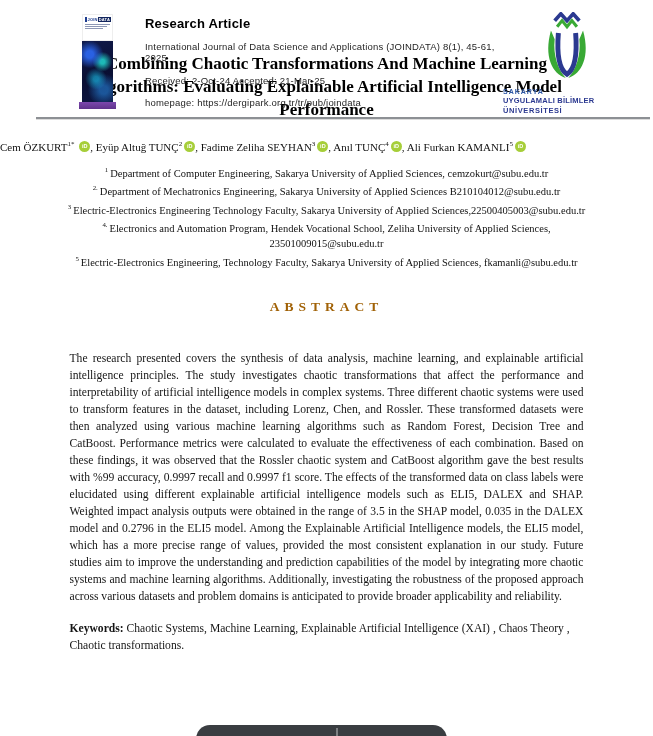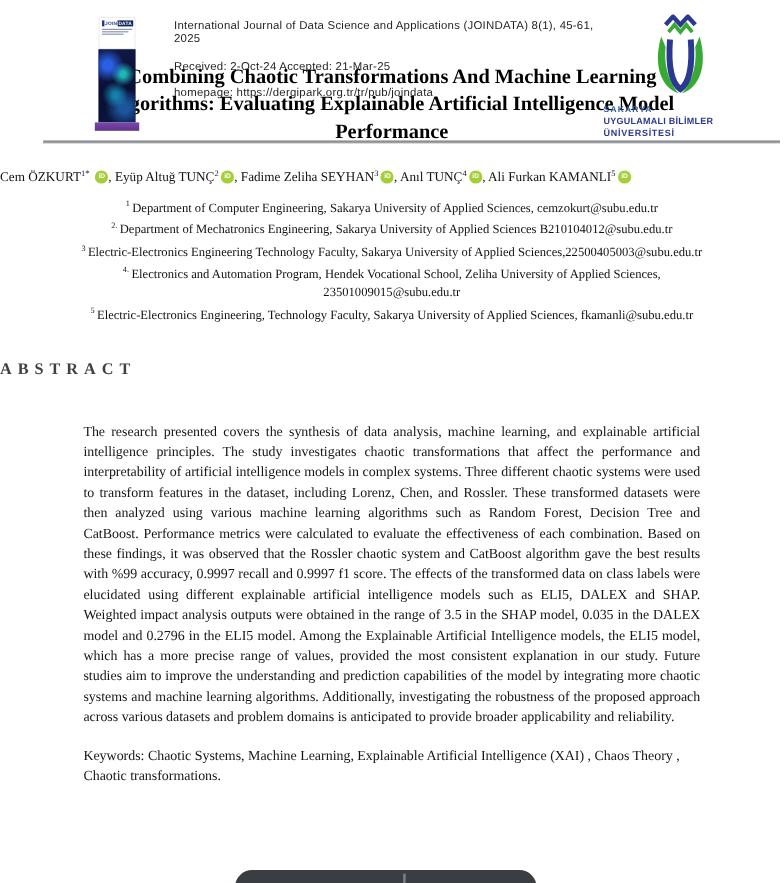--- a/index.html
+++ b/index.html
@@ -44,24 +44,24 @@
   
   .title{margin:52px auto 0;width:532px;text-align:center;font-weight:bold;font-size:17px;line-height:23px;color:#000;}
   .authors{margin-top:19px;text-align:left;font-size:11px;color:#111;white-space:nowrap;}
   .authors sup{font-size:7px;vertical-align:super;}
   .orcid{display:inline-flex;align-items:center;justify-content:center;width:11px;height:11px;border-radius:50%;
          background:#A6CE39;vertical-align:3px;margin-left:2px;cursor:pointer;}
   .orcid-txt{color:#fff;font-family:"Liberation Sans",sans-serif;font-weight:bold;font-size:5.5px;line-height:1;}
   .affiliations{margin:9px auto 0;width:632px;text-align:center;font-size:10.5px;line-height:15px;color:#111;}
   .aff-sup{font-size:6.8px;vertical-align:super;margin-right:2px;}
 
-  .abstract-heading{margin:30px auto 0;text-align:left;font-size:13.5px;font-weight:bold;letter-spacing:5px;color:#404040;}
+  .abstract-heading{margin:30px auto 0;text-align:center;font-size:13.5px;font-weight:bold;letter-spacing:5px;color:#a16207;}
   .abstract-text{margin:35px auto 0;width:514px;font-size:11.6px;line-height:17px;text-align:justify;color:#151515;}
   .keywords{margin:15px auto 0;width:514px;font-size:11.6px;line-height:17px;color:#151515;}
-  .keywords b{font-weight:normal;}
+  .keywords b{font-weight:bold;}
 
   
   .viewer-toolbar{position:absolute;left:196px;top:725px;width:251px;height:16px;background:#3a3d41;
                   border-radius:14px 14px 0 0;cursor:pointer;}
   .toolbar-divider{position:absolute;left:140px;top:3px;bottom:0;width:2px;background:rgba(255,255,255,.35);}
 </style>
 </head>
 <body>
 
 <div class="page">
@@ -78,20 +78,21 @@
             <i></i>
             <i></i>
             <i></i>
           </div>
       </div>
       <div class="cover-art"></div>
       <div class="cover-base"></div>
     </div>
 
     <div class="header-meta">
+      <div class="article-type">Research Article</div>
       <div class="meta-line">International Journal of Data Science and Applications (JOINDATA) 8(1), 45-61, 2025</div>
       <div class="meta-line">Received: 2-Oct-24 Accepted: 21-Mar-25</div>
       <div class="meta-line">homepage: https://dergipark.org.tr/tr/pub/joindata</div>
     </div>
 
     <div class="uni-logo">
       <svg width="62" height="74" viewBox="0 0 100 120">
         <polyline points="30,14 40,3 50,14 60,3 70,14" fill="none" stroke="#2B3990" stroke-width="6"></polyline>
         <polyline points="34,24 42,14 50,24 58,14 66,24" fill="none" stroke="#39A935" stroke-width="5"></polyline>
         <path d="M24 30 C12 72 26 100 48 107 C36 94 27 70 30 44 Z" fill="#39A935"></path>

